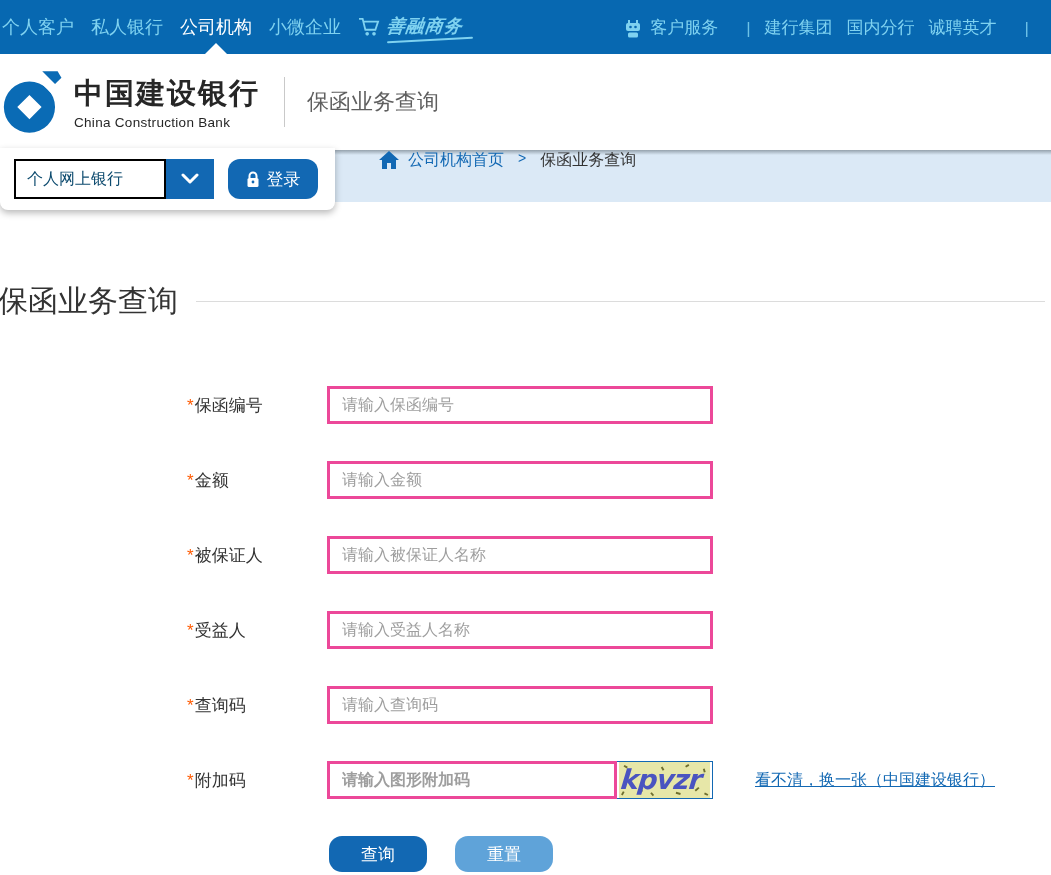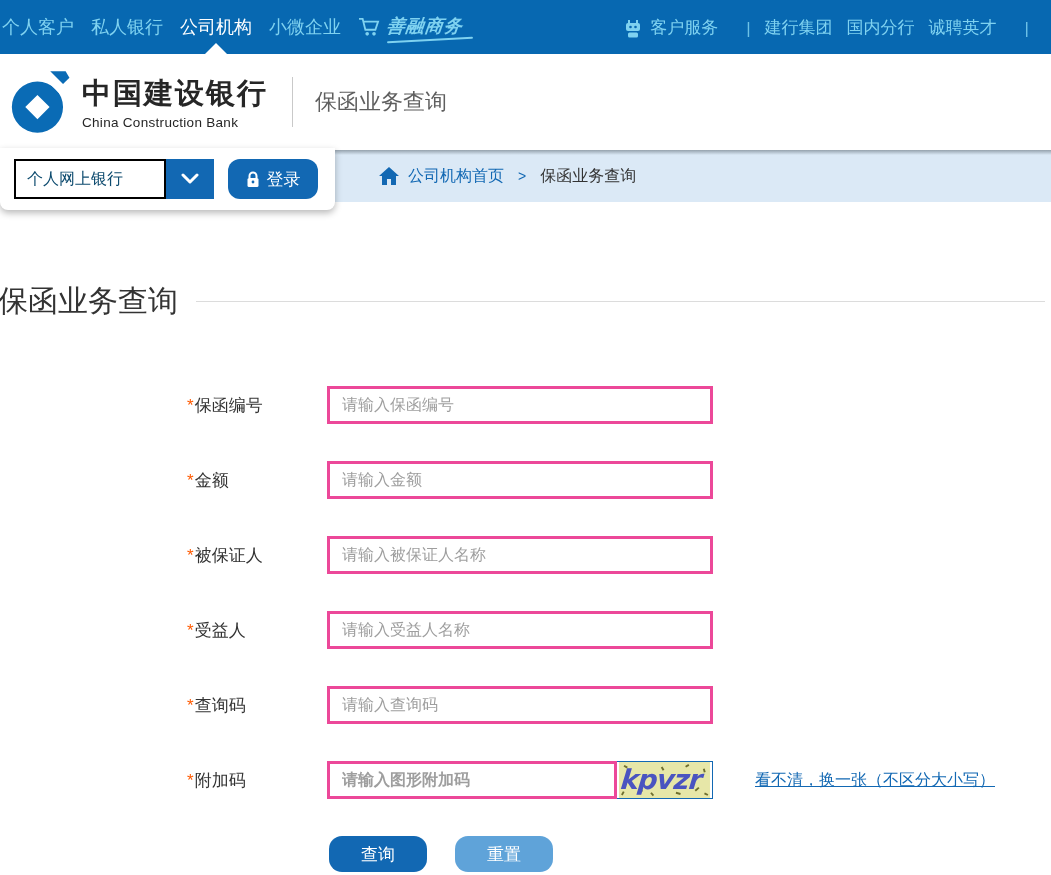--- a/index.html
+++ b/index.html
@@ -23,34 +23,34 @@
               transform:rotate(-3deg); border-radius:2px; }
   .nav-right { margin-left:auto; display:flex; align-items:flex-end; color:#7fd2f0;
                font-size:17px; }
   .nav-right .sep { margin:0 14px; opacity:.85; }
   .nav-right .nav-link { margin-right:14px; cursor:pointer; }
   .nav-right .nav-link:last-of-type { margin-right:6px; }
   .nav-icon { margin-right:7px; display:inline-flex; }
 
   
   .header { height:96px; background:#fff; display:flex; align-items:center;
-            padding-left:8px; }
+            }
   .logo-mark { width:64px; height:64px; }
   .logo-text { margin-left:10px; }
   .logo-zh { font-size:29px; font-weight:bold; color:#262626; letter-spacing:2px; }
   .logo-en { font-size:13.5px; color:#262626; margin-top:1px; letter-spacing:.3px; }
   .header-divider { width:1px; height:50px; background:#c9c9c9; margin:0 22px 0 24px; }
   .header-subtitle { font-size:22px; color:#5f5f5f; }
 
   
   .band-wrap { position:relative; }
   .band { height:52px; background:#dbe9f6; position:relative; }
   .band::before { content:""; position:absolute; top:0; left:0; right:0; height:5px;
                   background:linear-gradient(to bottom, rgba(92,104,114,.55), rgba(92,104,114,0)); }
-  .crumbs { height:52px; display:flex; align-items:center; padding-left:378px;
+  .crumbs { height:52px; display:flex; align-items:flex-start; padding-left:378px;
             font-size:16px; position:relative; z-index:1; }
   .crumb-home-icon { display:inline-flex; margin-right:8px; }
   .crumb-link { color:#1268b3; cursor:pointer; }
   .crumb-sep { color:#1268b3; margin:0 14px; font-size:14px; }
   .crumb-current { color:#333; }
 
   .login-panel { position:absolute; top:-2px; left:0; width:335px; height:62px;
                  background:#fff; z-index:5; border-radius:0 0 8px 8px;
                  box-shadow:0 3px 7px rgba(0,0,0,.28); display:flex; align-items:center;
                  padding-left:14px; }
@@ -240,21 +240,21 @@
           <rect x="60" y="32" width="5" height="2" transform="rotate(15 62 33)"></rect>
           <rect x="80" y="28" width="5" height="2" transform="rotate(-40 82 29)"></rect>
           <rect x="88" y="8" width="4" height="2" transform="rotate(75 90 9)"></rect>
           <rect x="33" y="33" width="4" height="2" transform="rotate(50 35 34)"></rect>
           <rect x="70" y="3" width="4" height="2" transform="rotate(-30 72 4)"></rect>
           <rect x="2" y="32" width="4" height="2" transform="rotate(-60 4 33)"></rect>
           <rect x="90" y="33" width="4" height="2" transform="rotate(25 92 34)"></rect>
         </g>
         <text x="4" y="29" font-size="29" font-style="italic" font-weight="bold" font-family="DejaVu Sans, sans-serif" fill="#4a54c0" letter-spacing="-1" transform="skewX(-6)">kpvzr</text>
       </svg>
-      <span class="captcha-link">看不清，换一张（不区分大小写）</span>
+      <span class="captcha-link">看不清，换一张（中国建设银行）</span>
     </div>
 
     <div class="btn-row">
       <button class="btn btn-primary">查询</button>
       <button class="btn btn-secondary">重置</button>
     </div>
 
   </div>
 </div>
 

